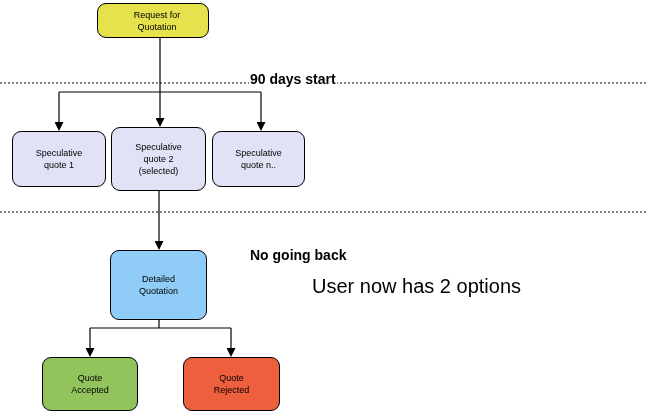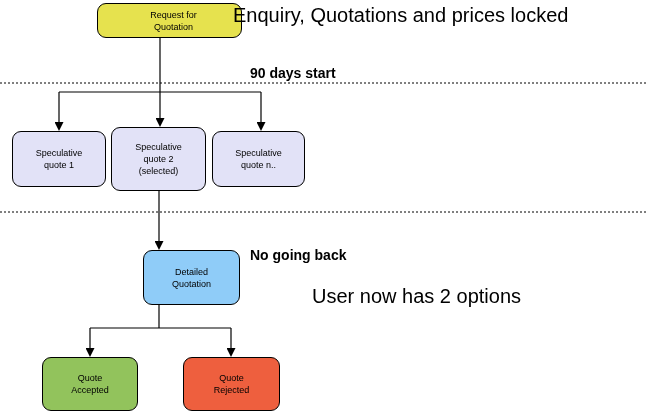--- a/index.html
+++ b/index.html
@@ -36,72 +36,71 @@
     justify-content: center;
     text-align: center;
     font-family: "Liberation Sans", sans-serif;
     font-size: 9px;
     line-height: 12px;
     color: #000000;
     white-space: pre-line;
   }
 
   #node-rfq {
-    left: 97px; top: 3px; width: 145px; height: 35px;
+    left: 97px; top: 3px; width: 112px; height: 35px;
     background: #e6e24e;
     padding-left: 8px;
   }
   #node-spec1 {
     left: 12px; top: 131px; width: 94px; height: 56px;
     background: #e2e2f7;
   }
   #node-spec2 {
     left: 111px; top: 127px; width: 95px; height: 64px;
     background: #e2e2f7;
   }
   #node-specn {
     left: 212px; top: 131px; width: 93px; height: 56px;
     background: #e2e2f7;
   }
   #node-detailed {
-    left: 110px; top: 250px; width: 97px; height: 55px;
+    left: 110px; top: 250px; width: 97px; height: 70px;
     background: #8fccf8;
-    margin-left: 33px;
   }
   #node-accepted {
     left: 42px; top: 357px; width: 96px; height: 54px;
     background: #92c35c;
   }
   #node-rejected {
     left: 183px; top: 357px; width: 97px; height: 54px;
     background: #ee5f3e;
   }
 
   .annot {
     position: absolute;
     font-family: "Liberation Sans", sans-serif;
     font-size: 20px;
     line-height: 25px;
     color: #000000;
     white-space: pre-line;
   }
   #annot-1 { left: 233px; top: 3px; }
   #annot-2 { left: 320px; top: 128px; }
-  #annot-3 { left: 312px; top: 284px; }
+  #annot-3 { left: 312px; top: 274px; }
 
   .divider-label {
     position: absolute;
     font-family: "Liberation Sans", sans-serif;
     font-size: 14px;
     font-weight: bold;
     color: #000000;
     background: #ffffff;
     padding: 0 1px;
   }
-  #divider-label-1 { left: 249px; top: 65px; text-align: right; }
+  #divider-label-1 { left: 249px; top: 71px; text-align: right; }
   #divider-label-2 { left: 249px; top: 199px; margin-top: 48px; }
 </style>
 </head>
 <body>
 
 <div id="canvas">
 
   <svg class="svg-layer" viewBox="0 0 648 416" xmlns="http://www.w3.org/2000/svg">
     <defs>
       <marker id="arrowhead" markerWidth="9" markerHeight="9" refX="1" refY="4.5" orient="auto" markerUnits="userSpaceOnUse">
@@ -147,18 +146,17 @@
   <div class="node" id="node-accepted" style="background: rgb(146, 195, 92); border-color: rgb(0, 0, 0);">Quote
 Accepted</div>
 
   <div class="node" id="node-rejected" style="background: rgb(238, 95, 62); border-color: rgb(0, 0, 0);">Quote
 Rejected</div>
 
   <div class="divider-label" id="divider-label-1">90 days start</div>
 
   <div class="divider-label" id="divider-label-2">No going back</div>
 
-  <div class="annot" id="annot-1">Enquiry, Quotations and prices locked</div>
 
 
   <div class="annot" id="annot-3">User now has 2 options</div>
 
 </div>
 
 </body></html>

